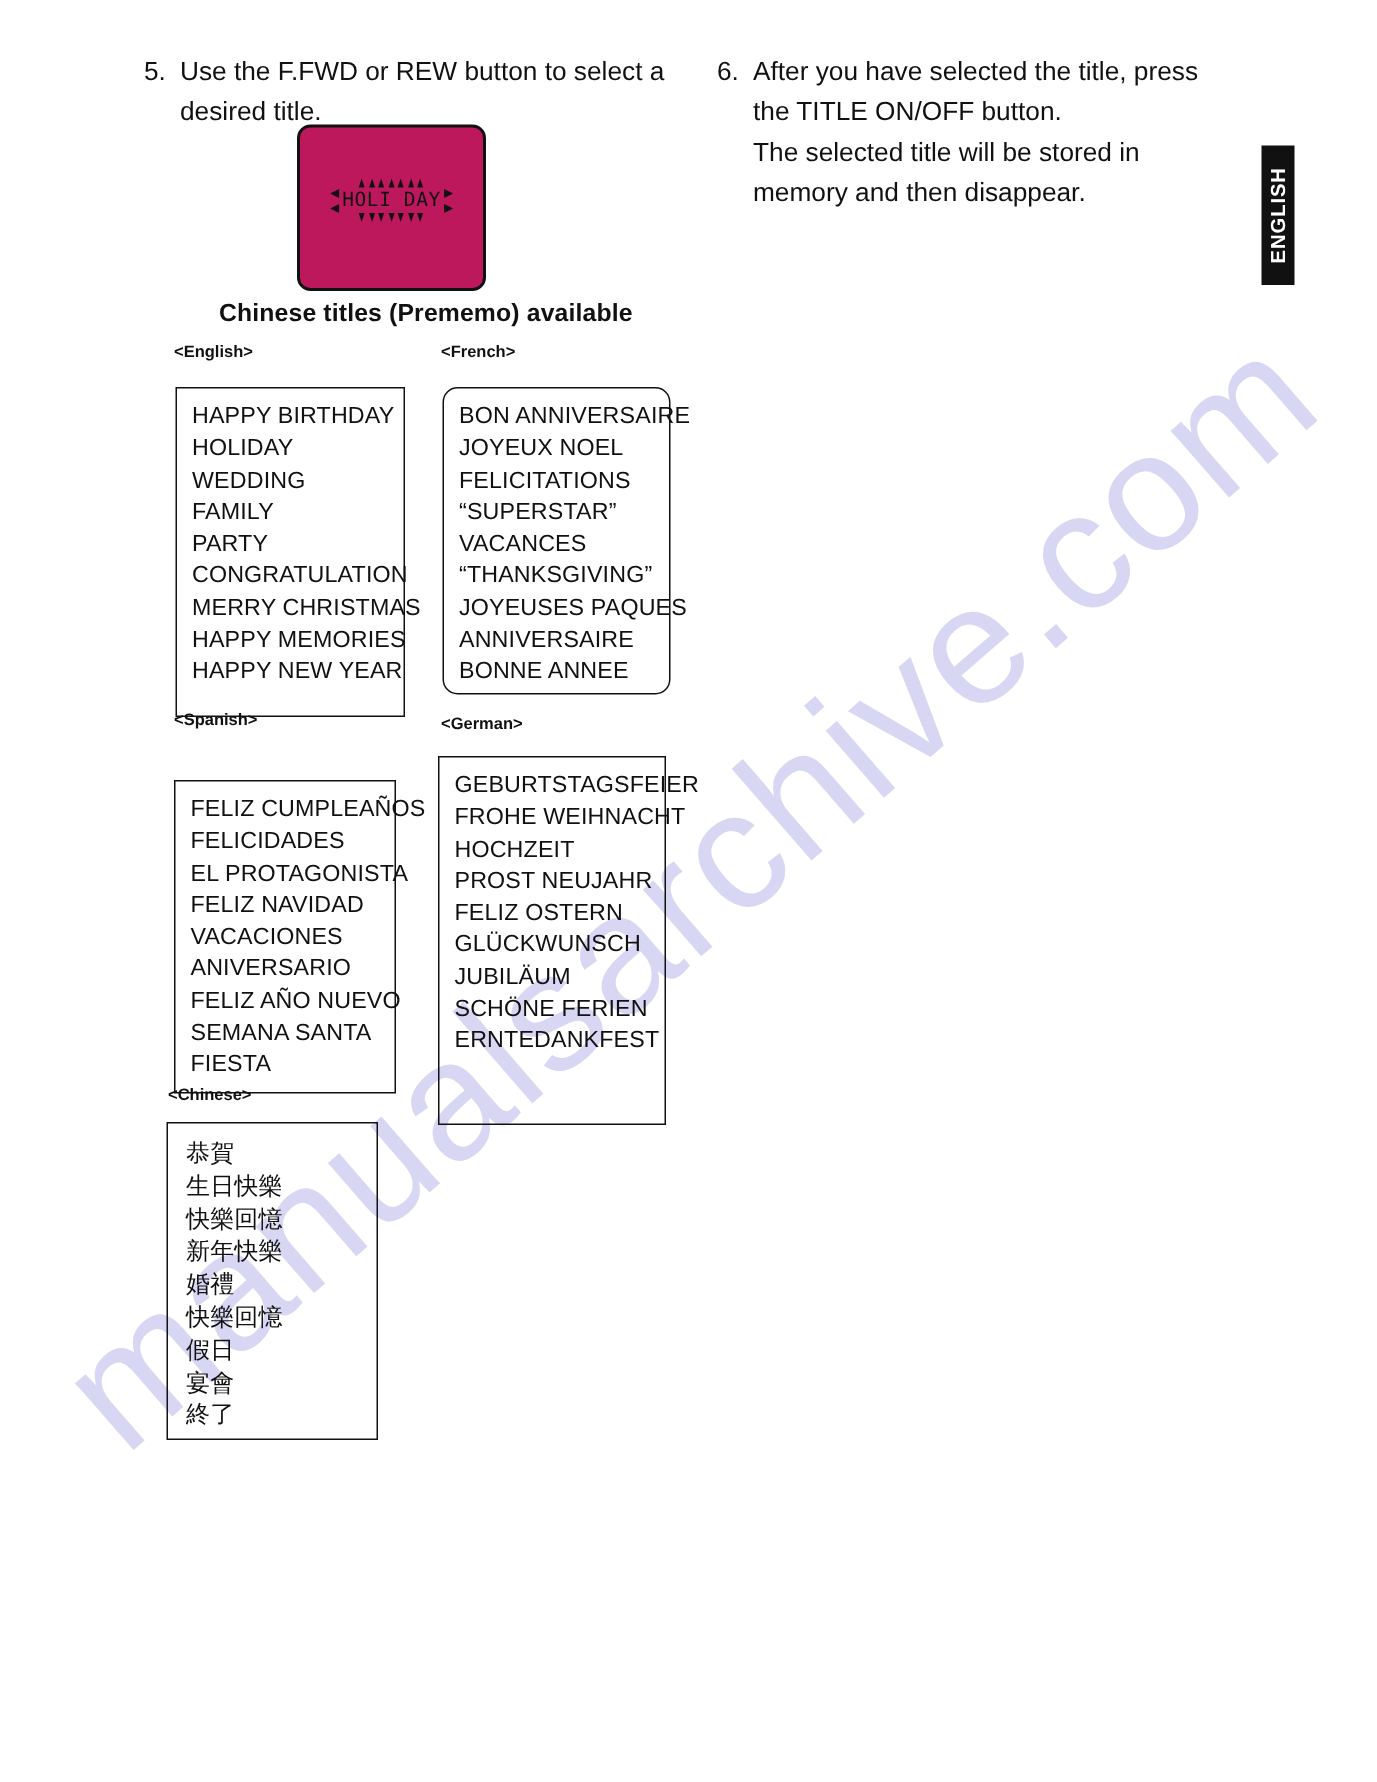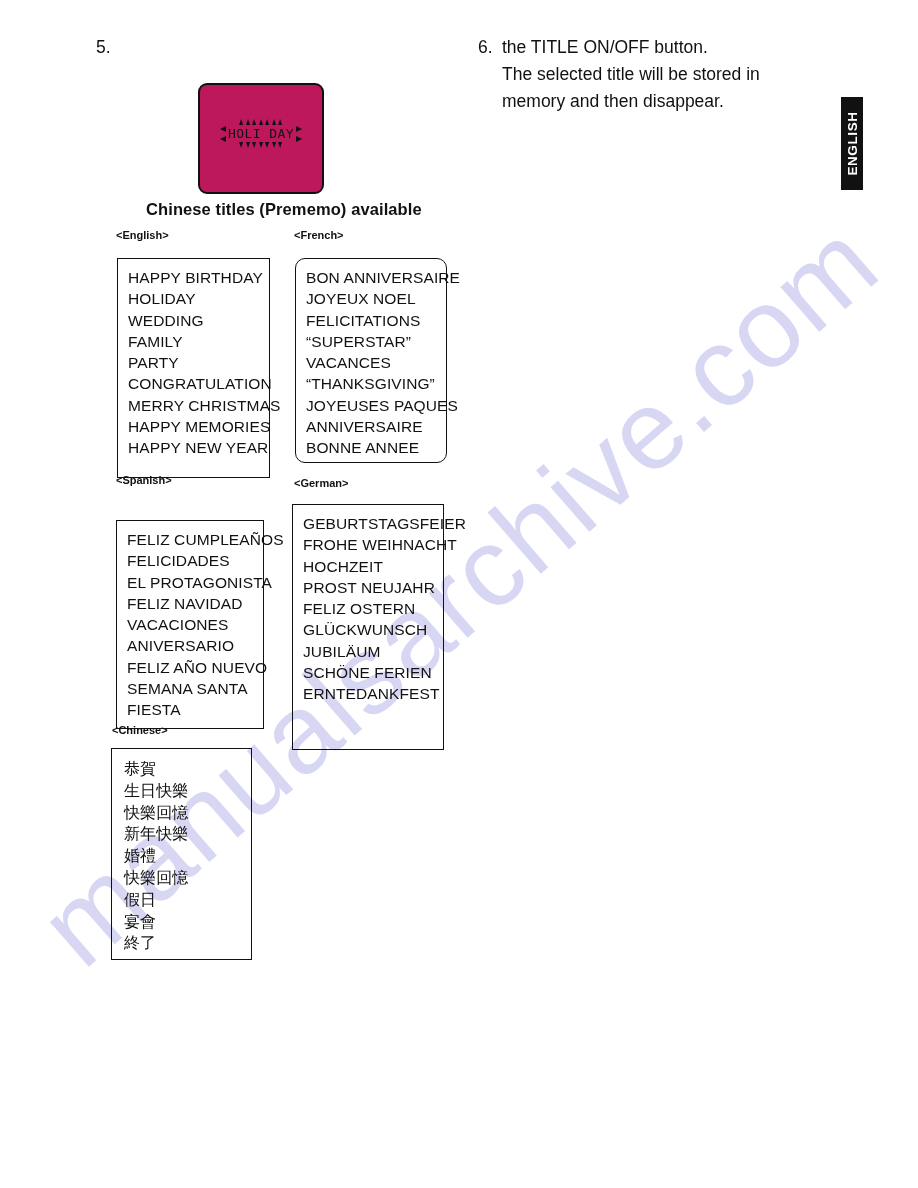--- a/index.html
+++ b/index.html
@@ -197,25 +197,30 @@
 <body>
 
 <div class="page">
 
   <div class="watermark">manualsarchive.com</div>
 
   <div class="content">
 
     <div class="step" id="step5">
       <div class="step-num">5.</div>
+      <div class="step-text">
+        <span class="ln">Use the F.FWD or REW button to select a</span>
+        <span class="ln">desired title.</span>
+      </div>
     </div>
 
     <div class="step" id="step6">
       <div class="step-num">6.</div>
       <div class="step-text">
+        <span class="ln">After you have selected the title, press</span>
         <span class="ln">the TITLE ON/OFF button.</span>
         <span class="ln">The selected title will be stored in</span>
         <span class="ln">memory and then disappear.</span>
       </div>
     </div>
 
     <div class="tv-screen">
       <div class="tv-inner">
         <div class="side-mark side-left">
           <i></i>

